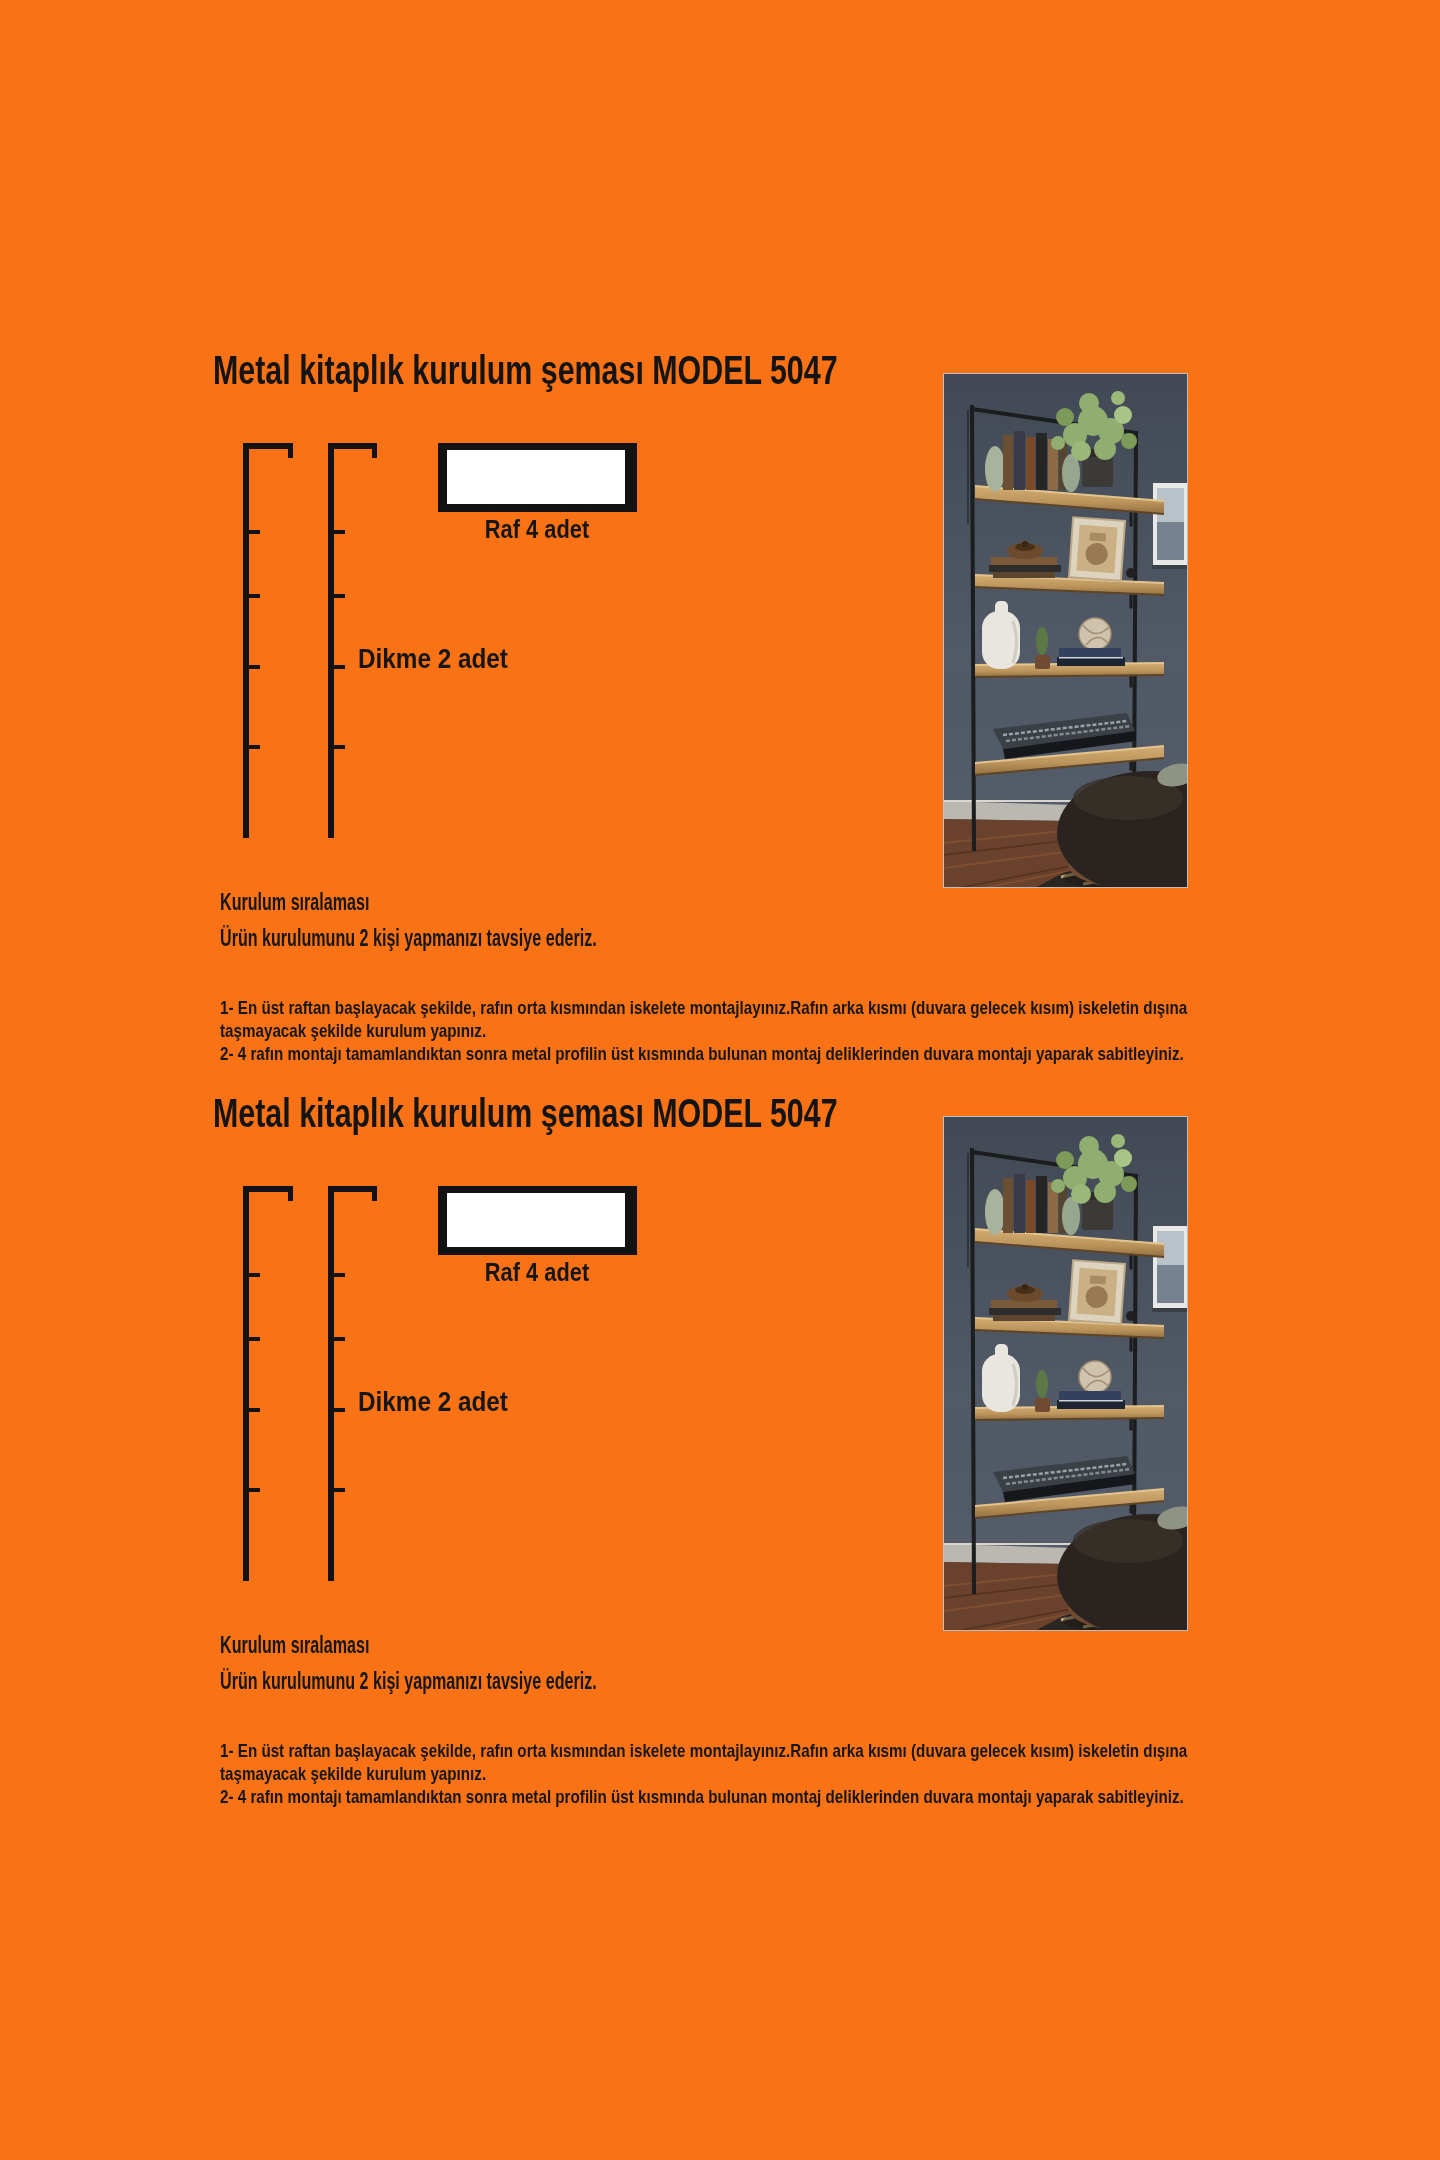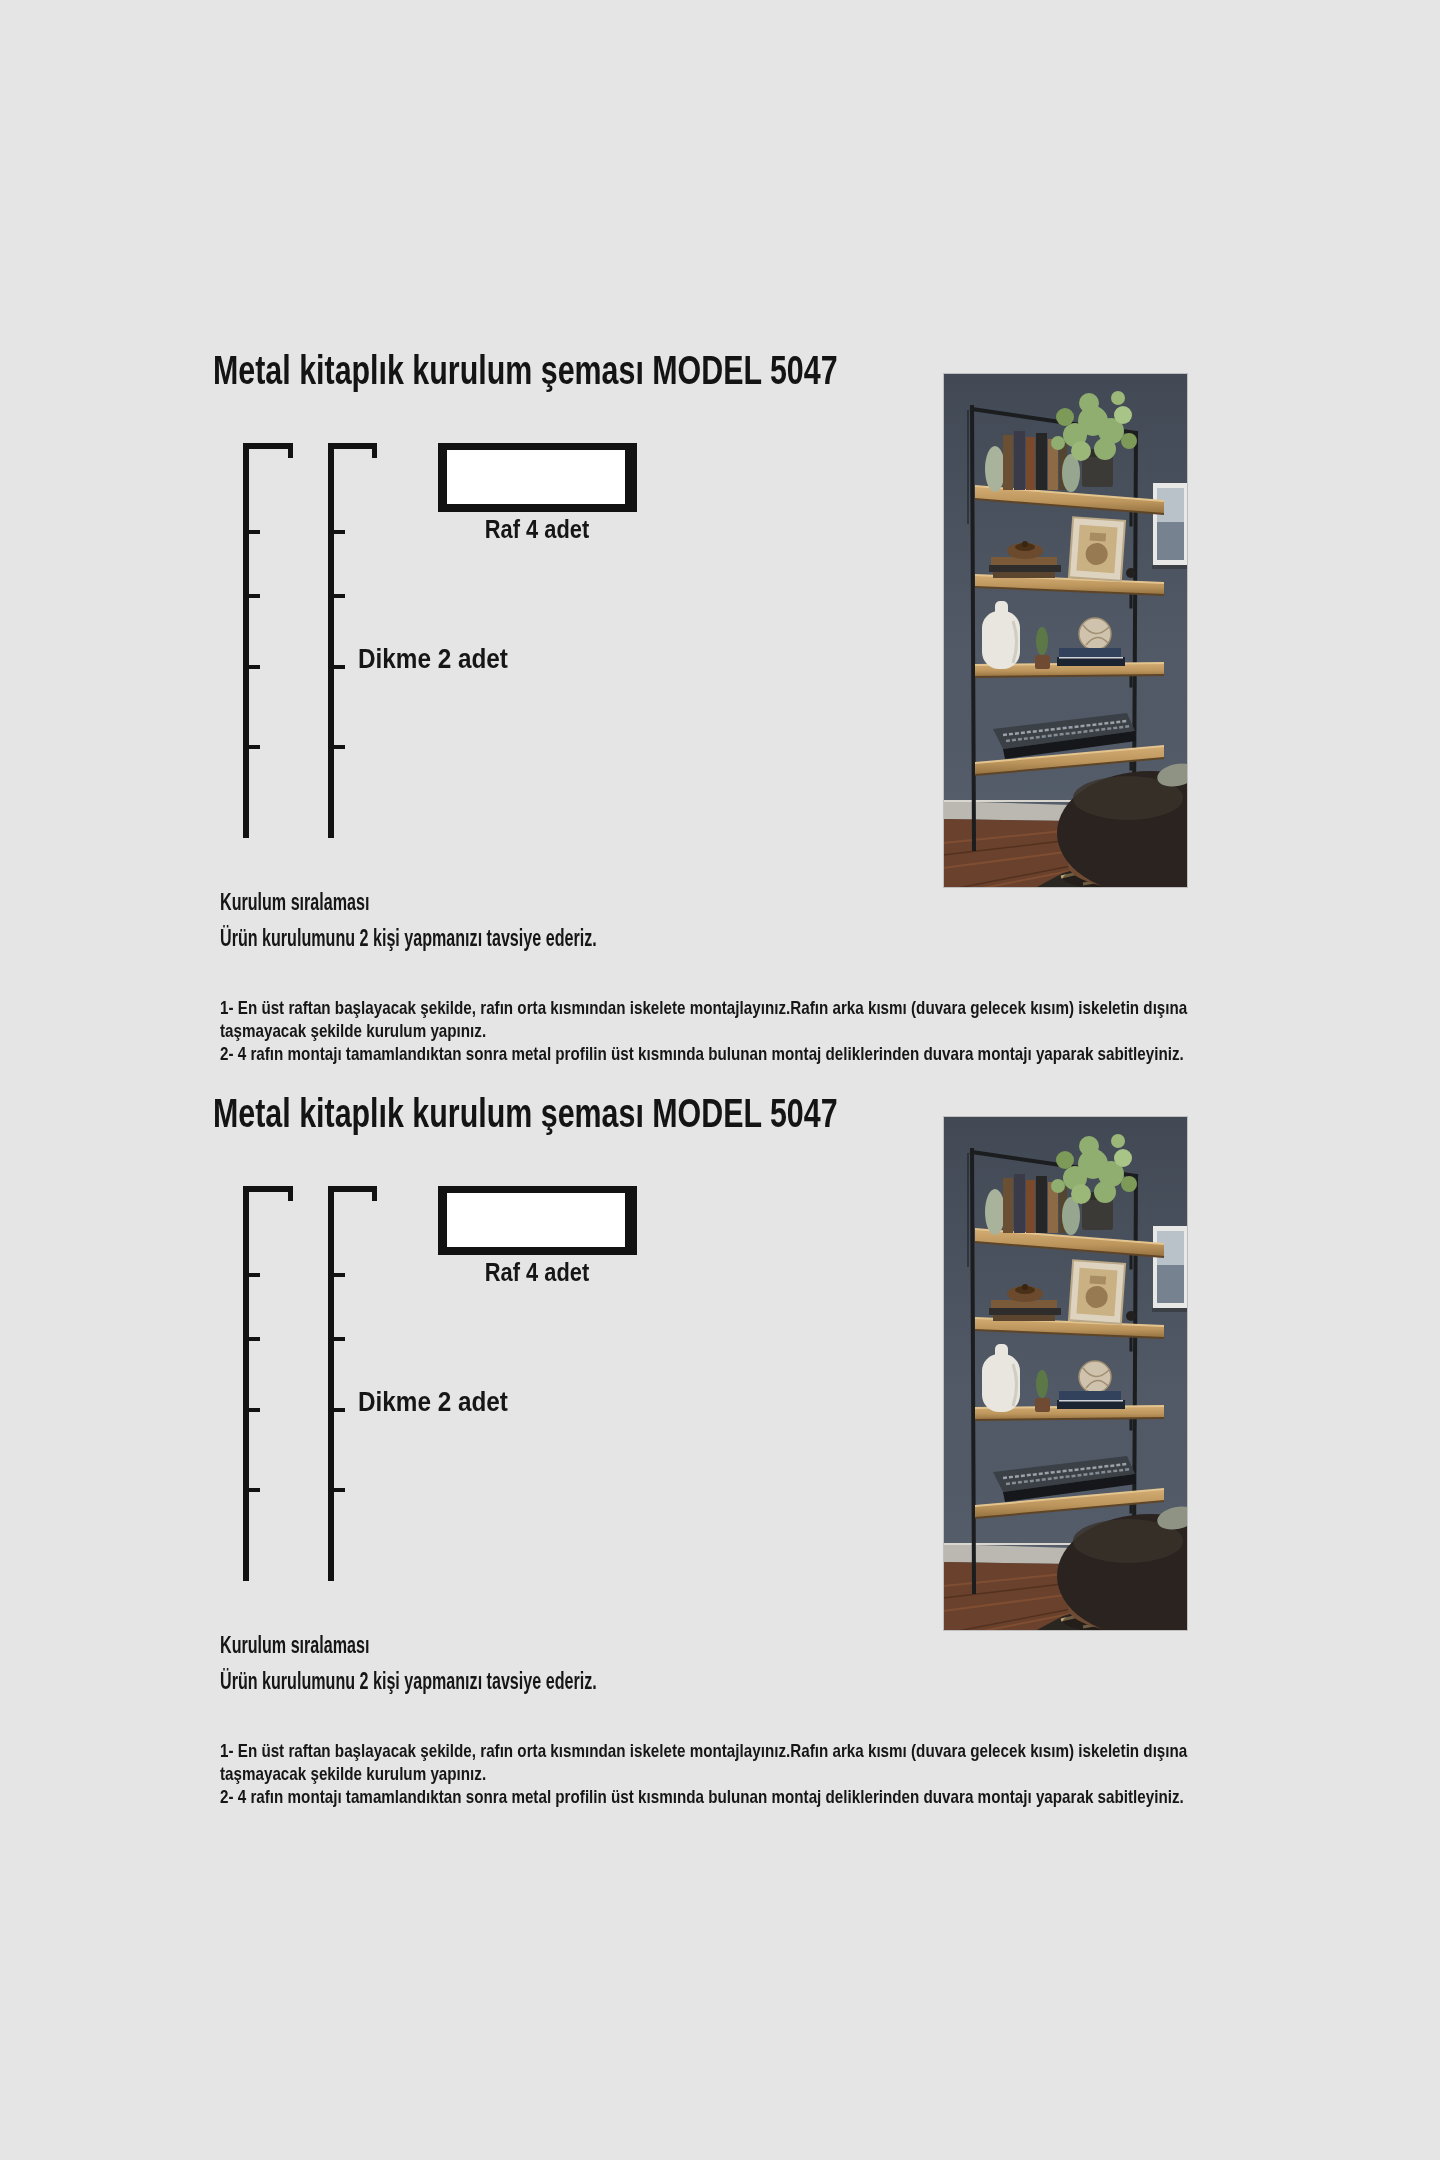--- a/index.html
+++ b/index.html
@@ -1,17 +1,17 @@
 <!DOCTYPE html>
 <html><head>
 <meta charset="utf-8">
 <style>
   html,body{margin:0;padding:0;background:#ffffff;}
   .page{
-    position:relative;width:1440px;height:2160px;background:#e5e5e5;
+    position:relative;width:1440px;height:2160px;background:#f97316;
     font-family:"Liberation Sans","DejaVu Sans",sans-serif;color:#161616;
     overflow:hidden;
   }
   .section{position:absolute;left:0;top:0;width:1440px;height:745px;}
   .section.second{top:743px;}
 
   .sheet-title{
     position:absolute;left:213px;top:348px;font-size:40px;font-weight:bold;
     white-space:nowrap;transform:scaleX(.76);transform-origin:left top;color:#141414;
   }

